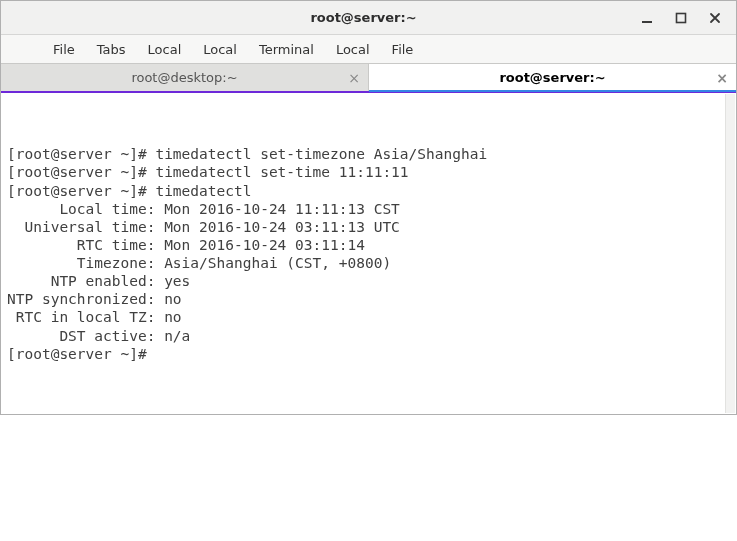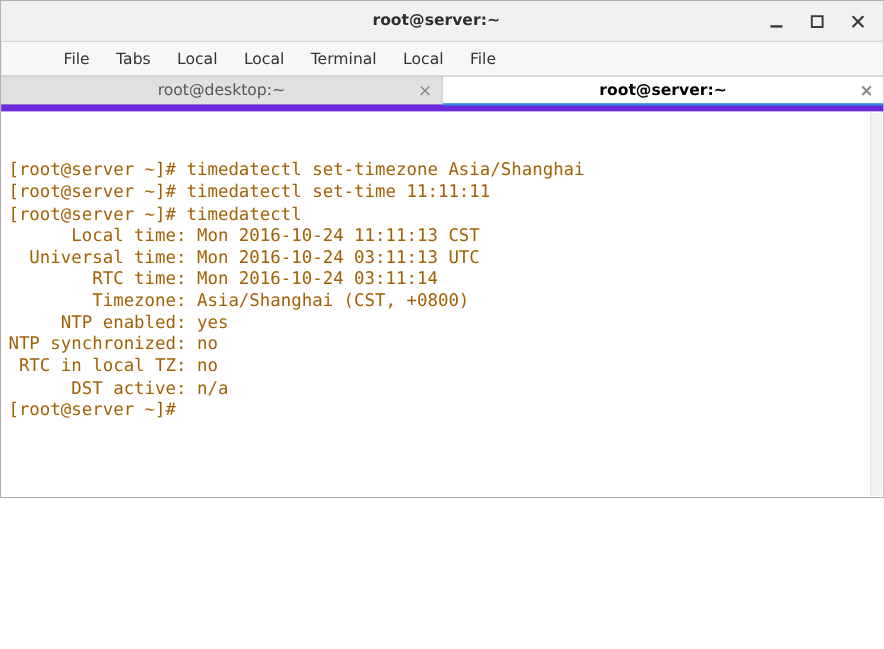--- a/index.html
+++ b/index.html
@@ -5,28 +5,28 @@
   * { box-sizing: border-box; margin: 0; padding: 0; }
   html, body { width: 737px; height: 541px; font-family: "DejaVu Sans", "Cantarell", sans-serif; background: #fff; }
   .window { width: 737px; height: 415px; border: 1px solid #b0b0b0; display: flex; flex-direction: column; background: #f7f7f6; justify-content: flex-end; }
   .titlebar { height: 34px; display: flex; align-items: center; padding: 0 8px 0 0; background: #f1f1f0; border-bottom: 1px solid #d6d6d5; }
   .titlebar .title { flex: 1; text-align: center; font-weight: bold; font-size: 13px; color: #2e2e2e; }
   .titlebar .spacer-left { width: 100px; }
   .wbtn { width: 26px; height: 26px; margin-left: 8px; display: flex; align-items: center; justify-content: center; font-size: 12px; color: #3a3a3a; border-radius: 3px; cursor: pointer; }
   .wbtn svg { display: block; }
   .menubar { height: 28px; display: flex; align-items: center; padding: 0 6px; background: #f7f7f6; font-size: 13px; color: #333; gap: 2px; margin-left: 36px; }
   .menubar .menu-item { padding: 4px 10px; border-radius: 3px; cursor: pointer; }
-  .tabbar { height: 30px; display: flex; background: #e0e0de; border-top: 1px solid #c9c9c7; border-bottom: 6px solid #6d28d9; }
+  .tabbar { height: 30px; display: flex; background: #e0e0de; border-top: 1px solid #c9c9c7; border-bottom: 2px solid #6d28d9; }
   .tab { flex: 1; display: flex; align-items: center; position: relative; font-size: 13px; color: #555; border-right: 1px solid #c9c9c7; cursor: pointer; }
   .tab:last-child { border-right: none; }
   .tab .label { flex: 1; text-align: center; padding: 0 24px; white-space: nowrap; overflow: hidden; text-overflow: ellipsis; }
   .tab .close { position: absolute; right: 8px; top: 50%; transform: translateY(-50%); font-size: 14px; color: #888; cursor: pointer; }
   .tab.active { background: #ffffff; color: #000; font-weight: bold; }
   .tab.active::after { content: ""; position: absolute; left: 0; right: 0; bottom: -1px; height: 2px; background: #3584e4; }
-  .terminal { flex: 1; background: #ffffff; padding: 4px 6px; font-family: "DejaVu Sans Mono", "Liberation Mono", monospace; font-size: 14.5px; line-height: 1.25; color: #a16207; white-space: pre; overflow: hidden; position: relative; }
+  .terminal { flex: 1; background: #ffffff; padding: 16px 6px; font-family: "DejaVu Sans Mono", "Liberation Mono", monospace; font-size: 14.5px; line-height: 1.25; color: #404040; white-space: pre; overflow: hidden; position: relative; }
   .terminal .scrollbar { position: absolute; right: 1px; top: 1px; bottom: 1px; width: 10px; background: #f2f2f1; border-left: 1px solid #e2e2e0; }
   .terminal-line { white-space: pre; }
 </style>
 </head>
 <body>
 
 <div class="window">
 
   <div class="titlebar">
     <div class="spacer-left"></div>

